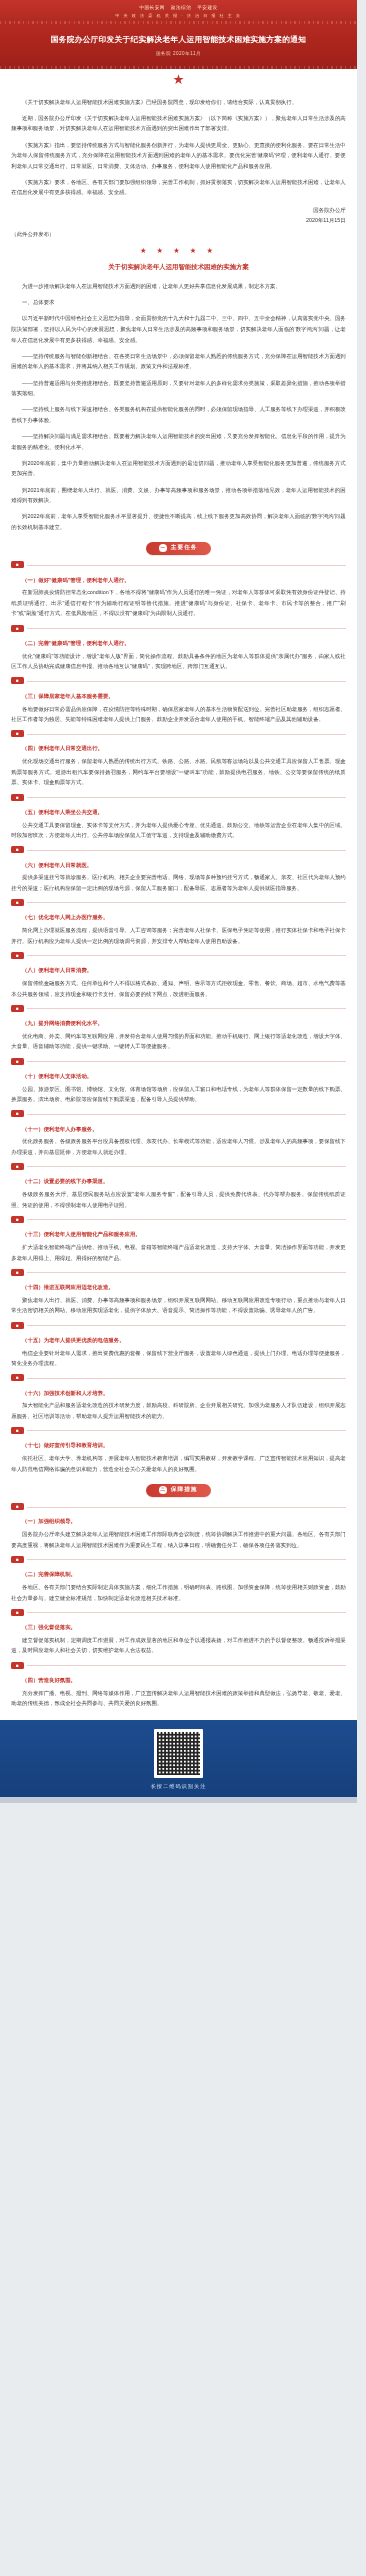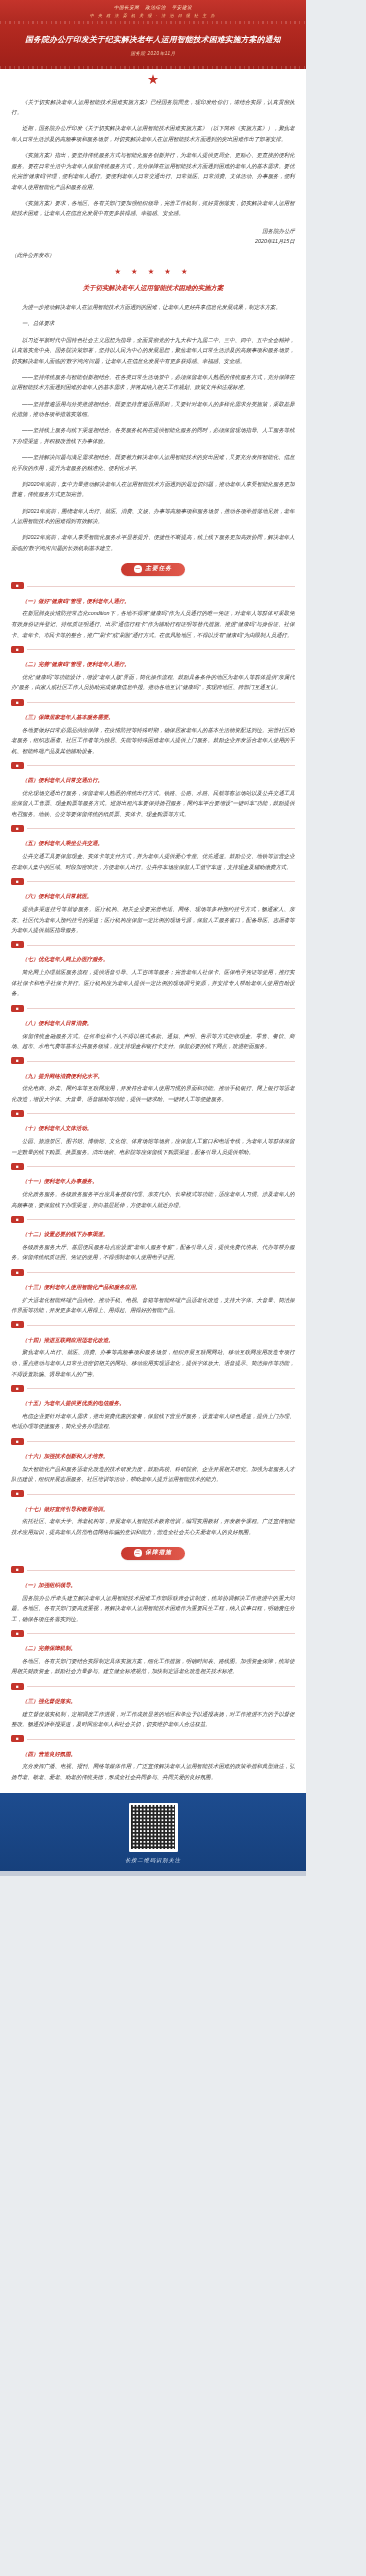--- a/index.html
+++ b/index.html
@@ -4,25 +4,24 @@
 <style>
   * { box-sizing: border-box; }
   html, body { margin:0; padding:0; }
   body {
     width: 367px;
     font-family: "Liberation Sans", "DejaVu Sans", sans-serif;
     background: #e9ecef;
     color: #333;
   }
   .page {
-    width: 306px;
+    width: 357px;
     background: #ffffff;
     position: relative;
     overflow: hidden;
-    font-style: italic;
   }
 
   
   .top-banner {
     background: linear-gradient(180deg,#c4342b 0%, #b02a22 100%);
     padding: 5.2px 0 3.1px 0;
     text-align: center;
   }
   .top-banner .tag-row {
     font-size: 4.6px;

